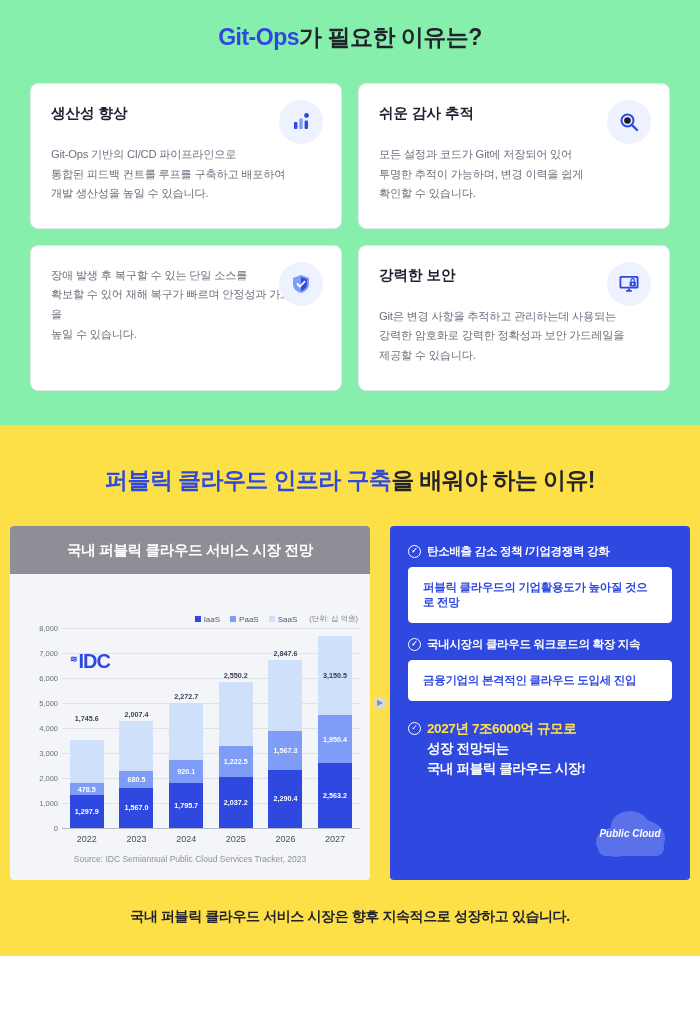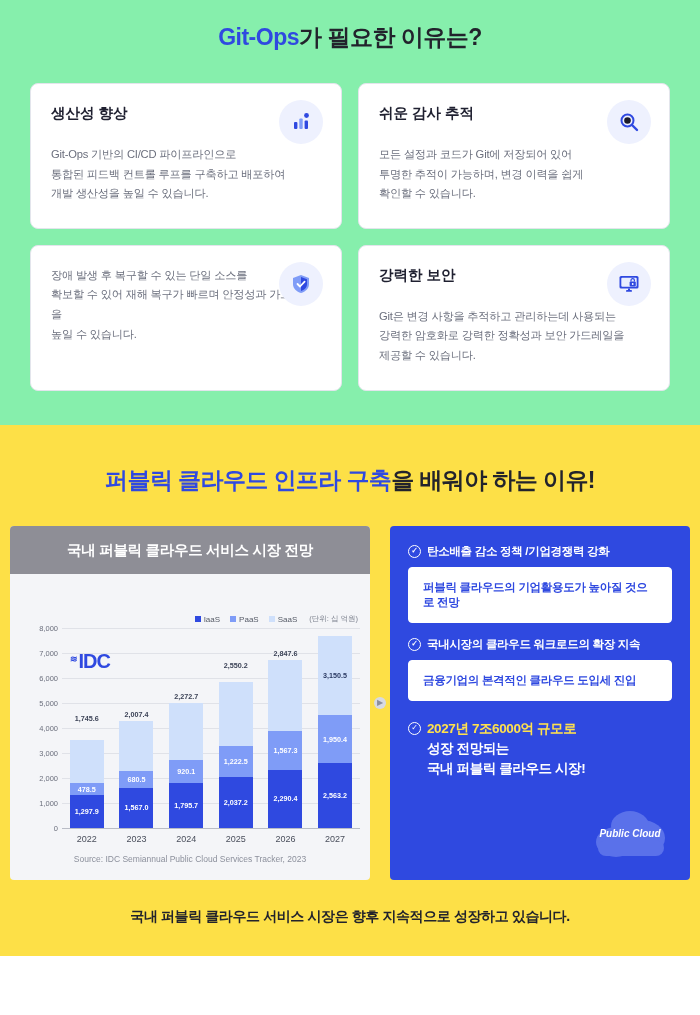--- a/index.html
+++ b/index.html
@@ -463,21 +463,21 @@
           </div>
 
           <div class="bar" style="height:62.4%">
             <div class="seg-out" style="bottom:100%;margin-bottom:2px">2,272.7</div>
             <div class="seg saas" style="height:45.6%"></div>
             <div class="seg paas" style="height:18.4%">920.1</div>
             <div class="seg iaas" style="height:36.0%">1,795.7</div>
           </div>
 
           <div class="bar" style="height:72.6%">
-            <div class="seg-out" style="bottom:100%;margin-bottom:12px">2,550.2</div>
+            <div class="seg-out" style="bottom:100%;margin-bottom:2px">2,550.2</div>
             <div class="seg saas" style="height:43.9%"></div>
             <div class="seg paas" style="height:21.0%">1,222.5</div>
             <div class="seg iaas" style="height:35.1%">2,037.2</div>
           </div>
 
           <div class="bar" style="height:83.8%">
             <div class="seg-out" style="bottom:100%;margin-bottom:2px">2,847.6</div>
             <div class="seg saas" style="height:42.5%"></div>
             <div class="seg paas" style="height:23.4%">1,567.3</div>
             <div class="seg iaas" style="height:34.1%">2,290.4</div>

